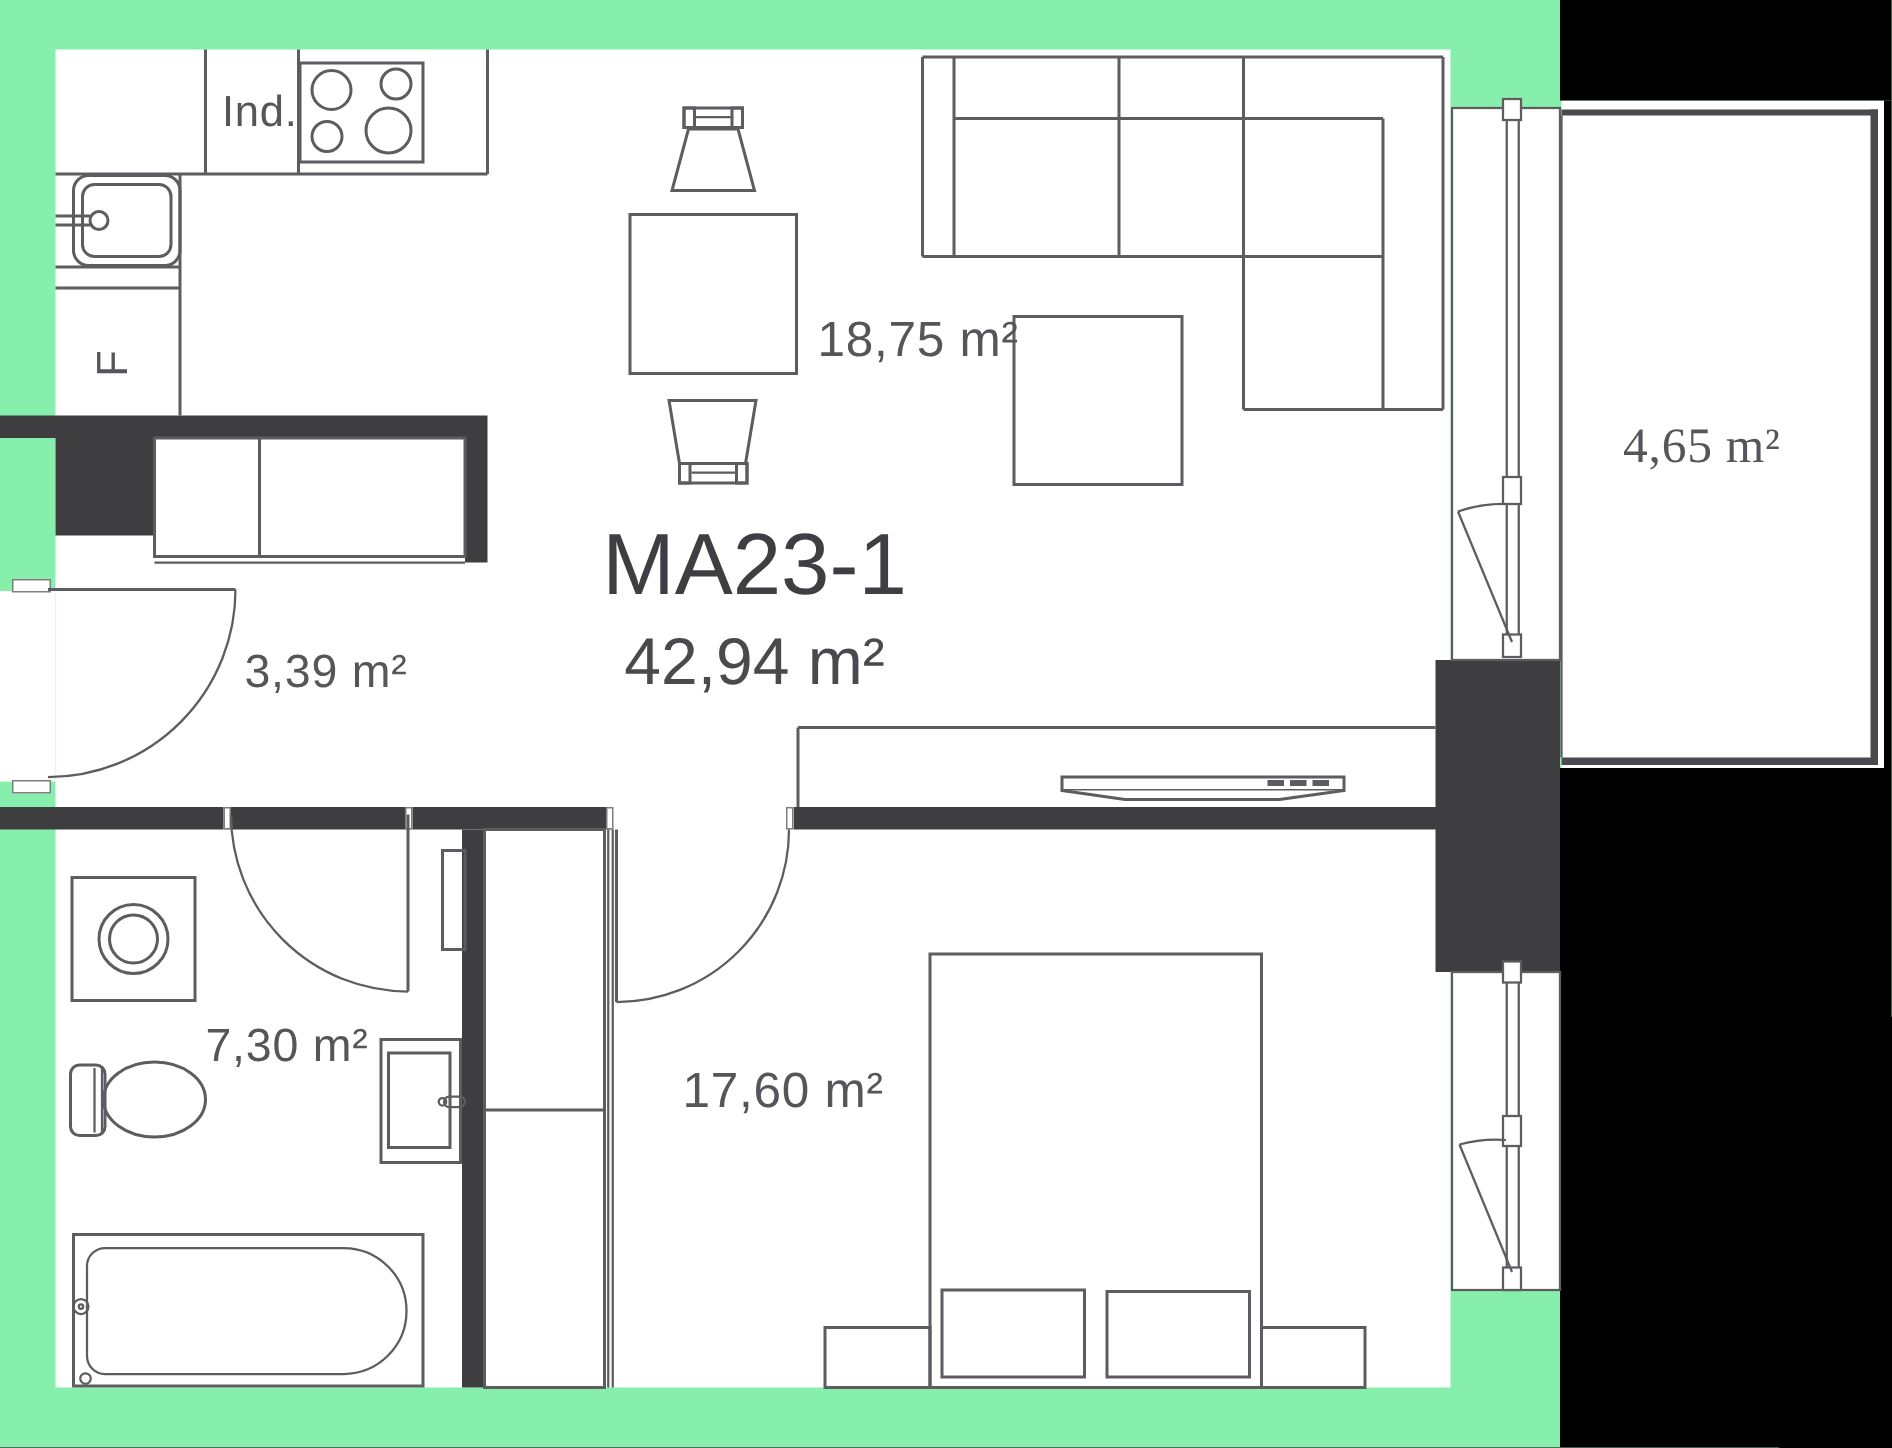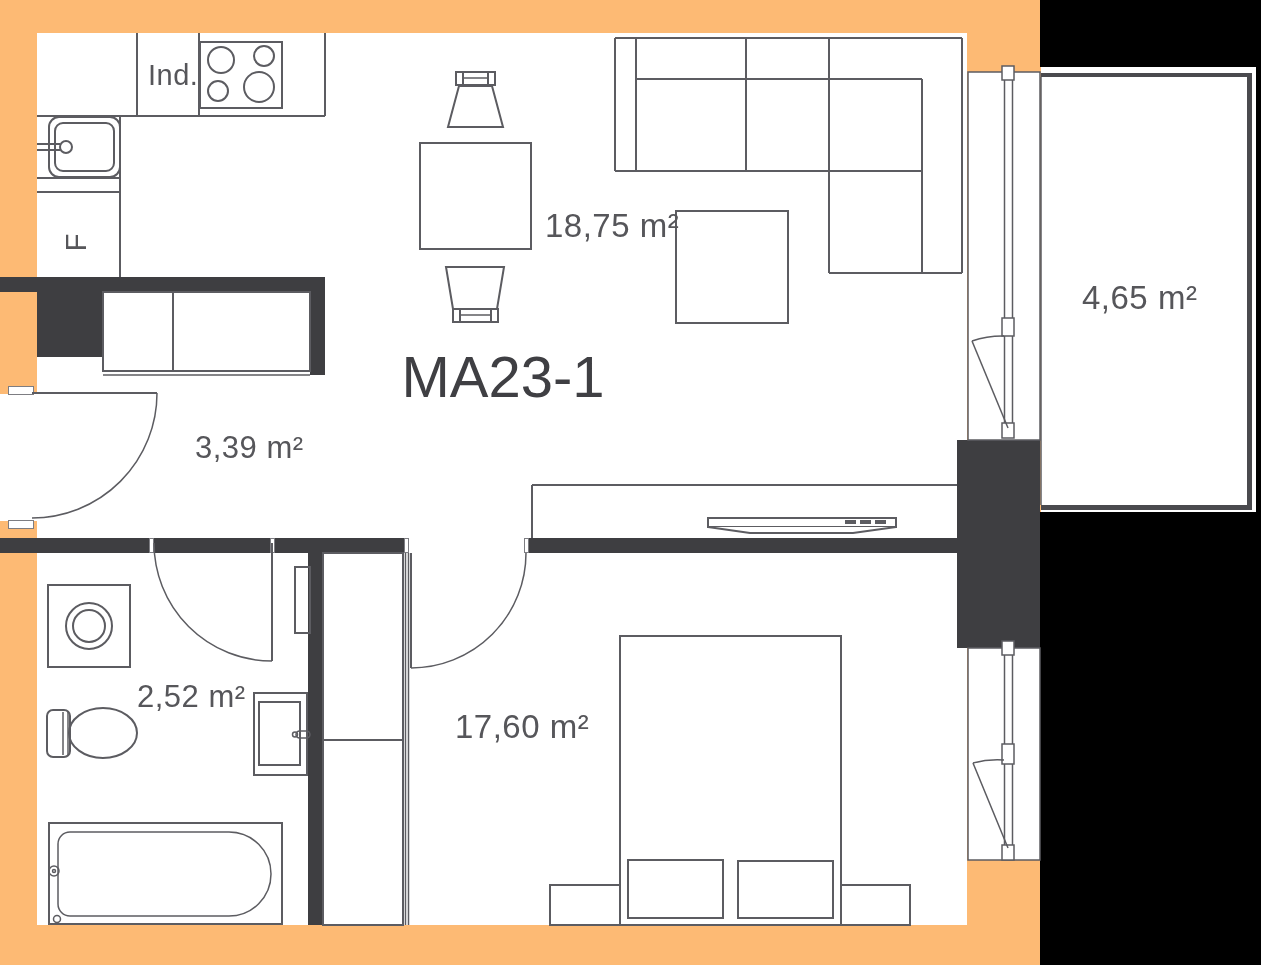--- a/index.html
+++ b/index.html
@@ -1,18 +1,18 @@
 <!DOCTYPE html>
 <html><head>
 <meta charset="utf-8">
 <style>
   html,body { margin:0; padding:0; background:#000; }
   .plan {
     position:relative; width:1261px; height:965px;
-    background:#fdba74; overflow:hidden;
+    background:#86efac; overflow:hidden;
     font-family:"Liberation Sans", sans-serif;
   }
   .abs { position:absolute; }
   .floor { background:#ffffff; }
   .wall  { background:#3e3e41; }
   .black { background:#000000; }
   .rail  { background:#4a4a4e; }
   .tick  { background:#ffffff; border:1px solid #7d7d82; box-sizing:border-box; }
   svg.overlay { position:absolute; left:0; top:0; }
   .lbl {
@@ -220,22 +220,23 @@
       <circle cx="54" cy="871" r="5" stroke-width="1.5"></circle>
       <circle cx="54" cy="871" r="1.5" stroke-width="1.5"></circle>
       <circle cx="57" cy="919" r="3.5" stroke-width="1.5"></circle>
     </g>
   </svg>
 
   <div class="lbl appl" style="left:148px; top:60px;">Ind.</div>
   <div class="lbl appl f-rot" style="left:61px; top:221px; width:30px;">F</div>
 
   <div class="lbl room-lbl" style="left:545px; top:209px;">18,75 m²</div>
-  <div class="lbl" style="left:163px; top:432px; font-size:31px;margin-left:32px;">3,39 m²</div>
-  <div class="lbl" style="left:137px; top:681px; font-size:31px;">2,52 m²</div>
+  <div class="lbl" style="left:163px; top:432px; font-size:31px;">3,39 m²</div>
+  <div class="lbl" style="left:137px; top:681px; font-size:31px;">7,30 m²</div>
   <div class="lbl room-lbl" style="left:455px; top:710px;">17,60 m²</div>
-  <div class="lbl room-lbl" style="left:1082px; top:281px;">4,65 m²</div>
+  <div class="lbl room-lbl" style="left:1082px; top:281px;font-family:Liberation Serif, serif;">4,65 m²</div>
 
   <div class="title-wrap">
     <div class="plan-title">MA23-1</div>
+    <div class="plan-area">42,94 m²</div>
   </div>
 
 </div>
 
 </body></html>

